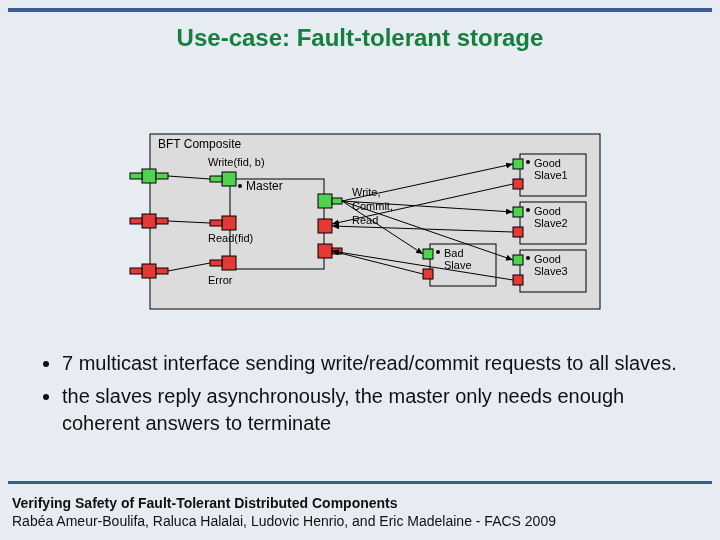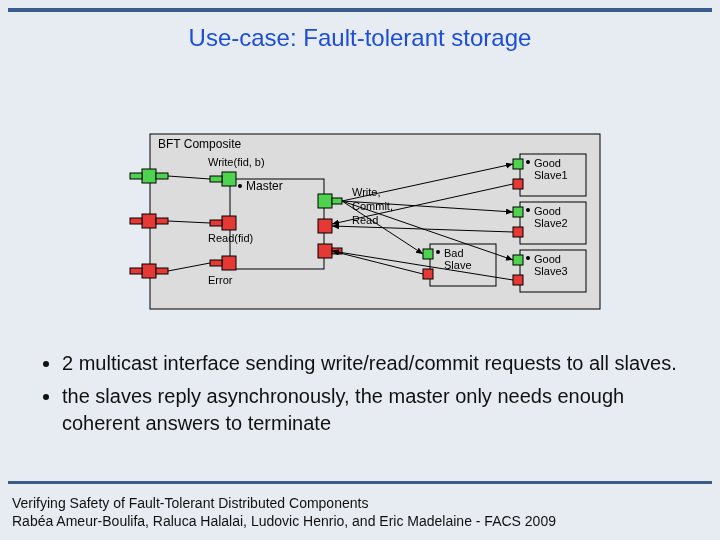--- a/index.html
+++ b/index.html
@@ -16,22 +16,22 @@
     top: 8px; left: 8px; right: 8px;
     height: 4px;
     background: #3b5c8a;
   }
   .title {
     position: absolute;
     top: 24px;
     left: 0; right: 0;
     text-align: center;
     font-size: 24px;
-    font-weight: normal;
-    color: #1d4ed8;
+    font-weight: bold;
+    color: #15803d;
   }
   .diagram-wrap {
     position: absolute;
     top: 124px;
     left: 100px;
     width: 520px;
     height: 200px;
   }
   .bullets {
     position: absolute;
@@ -50,21 +50,21 @@
     background: #3b5c8a;
   }
   .footer {
     position: absolute;
     bottom: 10px;
     left: 12px; right: 12px;
     font-size: 14px;
     color: #111;
     line-height: 1.3;
   }
-  .footer .ft1 { font-weight: normal; }
+  .footer .ft1 { font-weight: bold; }
   
   .lb { font: 12px Arial, sans-serif; fill: #000; }
   .lbi { font: 11px Arial, sans-serif; fill: #000; }
   .box { fill: #dcdcdc; stroke: #000; stroke-width: 1; }
   .slavebox { fill: #dcdcdc; stroke: #000; stroke-width: 1; }
   .port-green { fill: #4fd24f; stroke: #000; stroke-width: 1; }
   .port-red { fill: #e53935; stroke: #000; stroke-width: 1; }
   .arrow { stroke: #000; stroke-width: 1; fill: none; }
   .dot { fill: #000; }
 </style>
@@ -174,21 +174,21 @@
   <line class="arrow" x1="242" y1="77" x2="323" y2="130" marker-end="url(#arr)"></line>
 
   <line class="arrow" x1="413" y1="60" x2="232" y2="100" marker-end="url(#arr)"></line>
   <line class="arrow" x1="413" y1="108" x2="232" y2="102" marker-end="url(#arr)"></line>
   <line class="arrow" x1="413" y1="156" x2="232" y2="127" marker-end="url(#arr)"></line>
   <line class="arrow" x1="323" y1="150" x2="232" y2="127" marker-end="url(#arr)"></line>
 </svg>
 </div>
 
 <ul class="bullets">
-  <li>2 multicast interface sending write/read/commit requests to all slaves.</li>
+  <li>7 multicast interface sending write/read/commit requests to all slaves.</li>
   <li>the slaves reply asynchronously, the master only needs enough coherent answers to terminate</li>
 </ul>
 
 <div class="bottom-rule"></div>
 
 <div class="footer">
   <div class="ft1">Verifying Safety of Fault-Tolerant Distributed Components</div>
   <div>Rabéa Ameur-Boulifa, Raluca Halalai, Ludovic Henrio, and Eric Madelaine - FACS 2009</div>
 </div>
 

